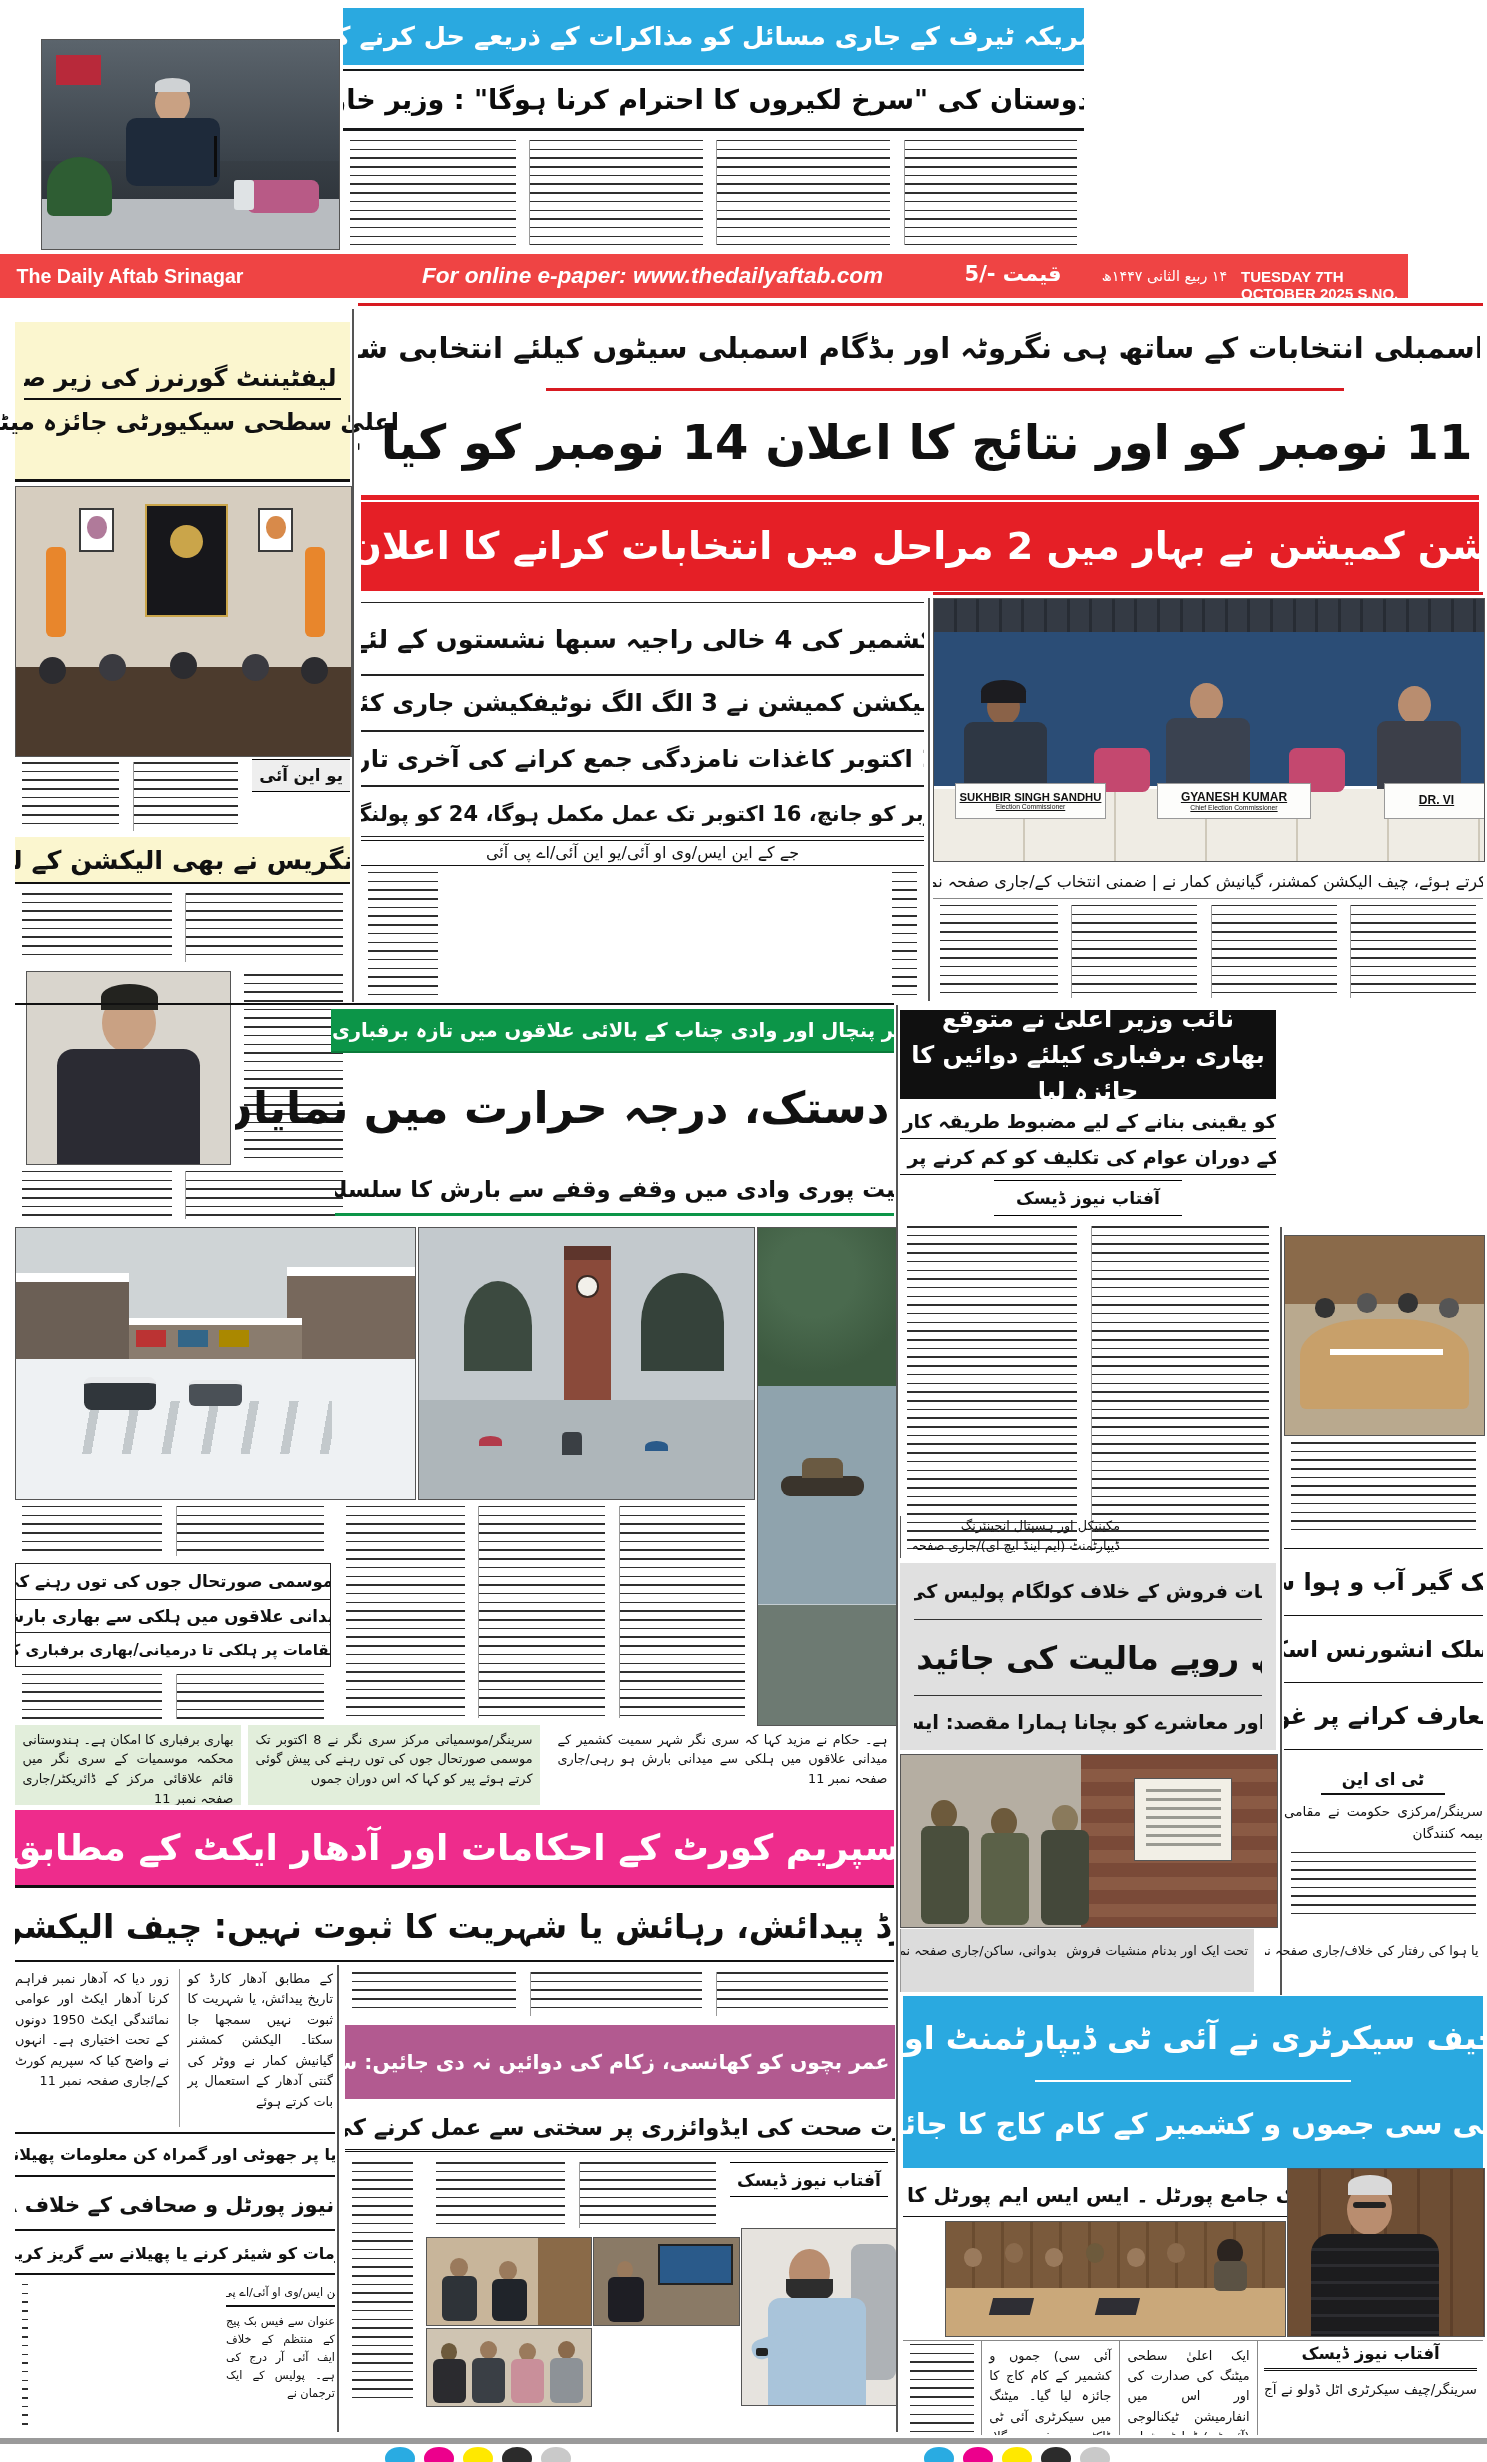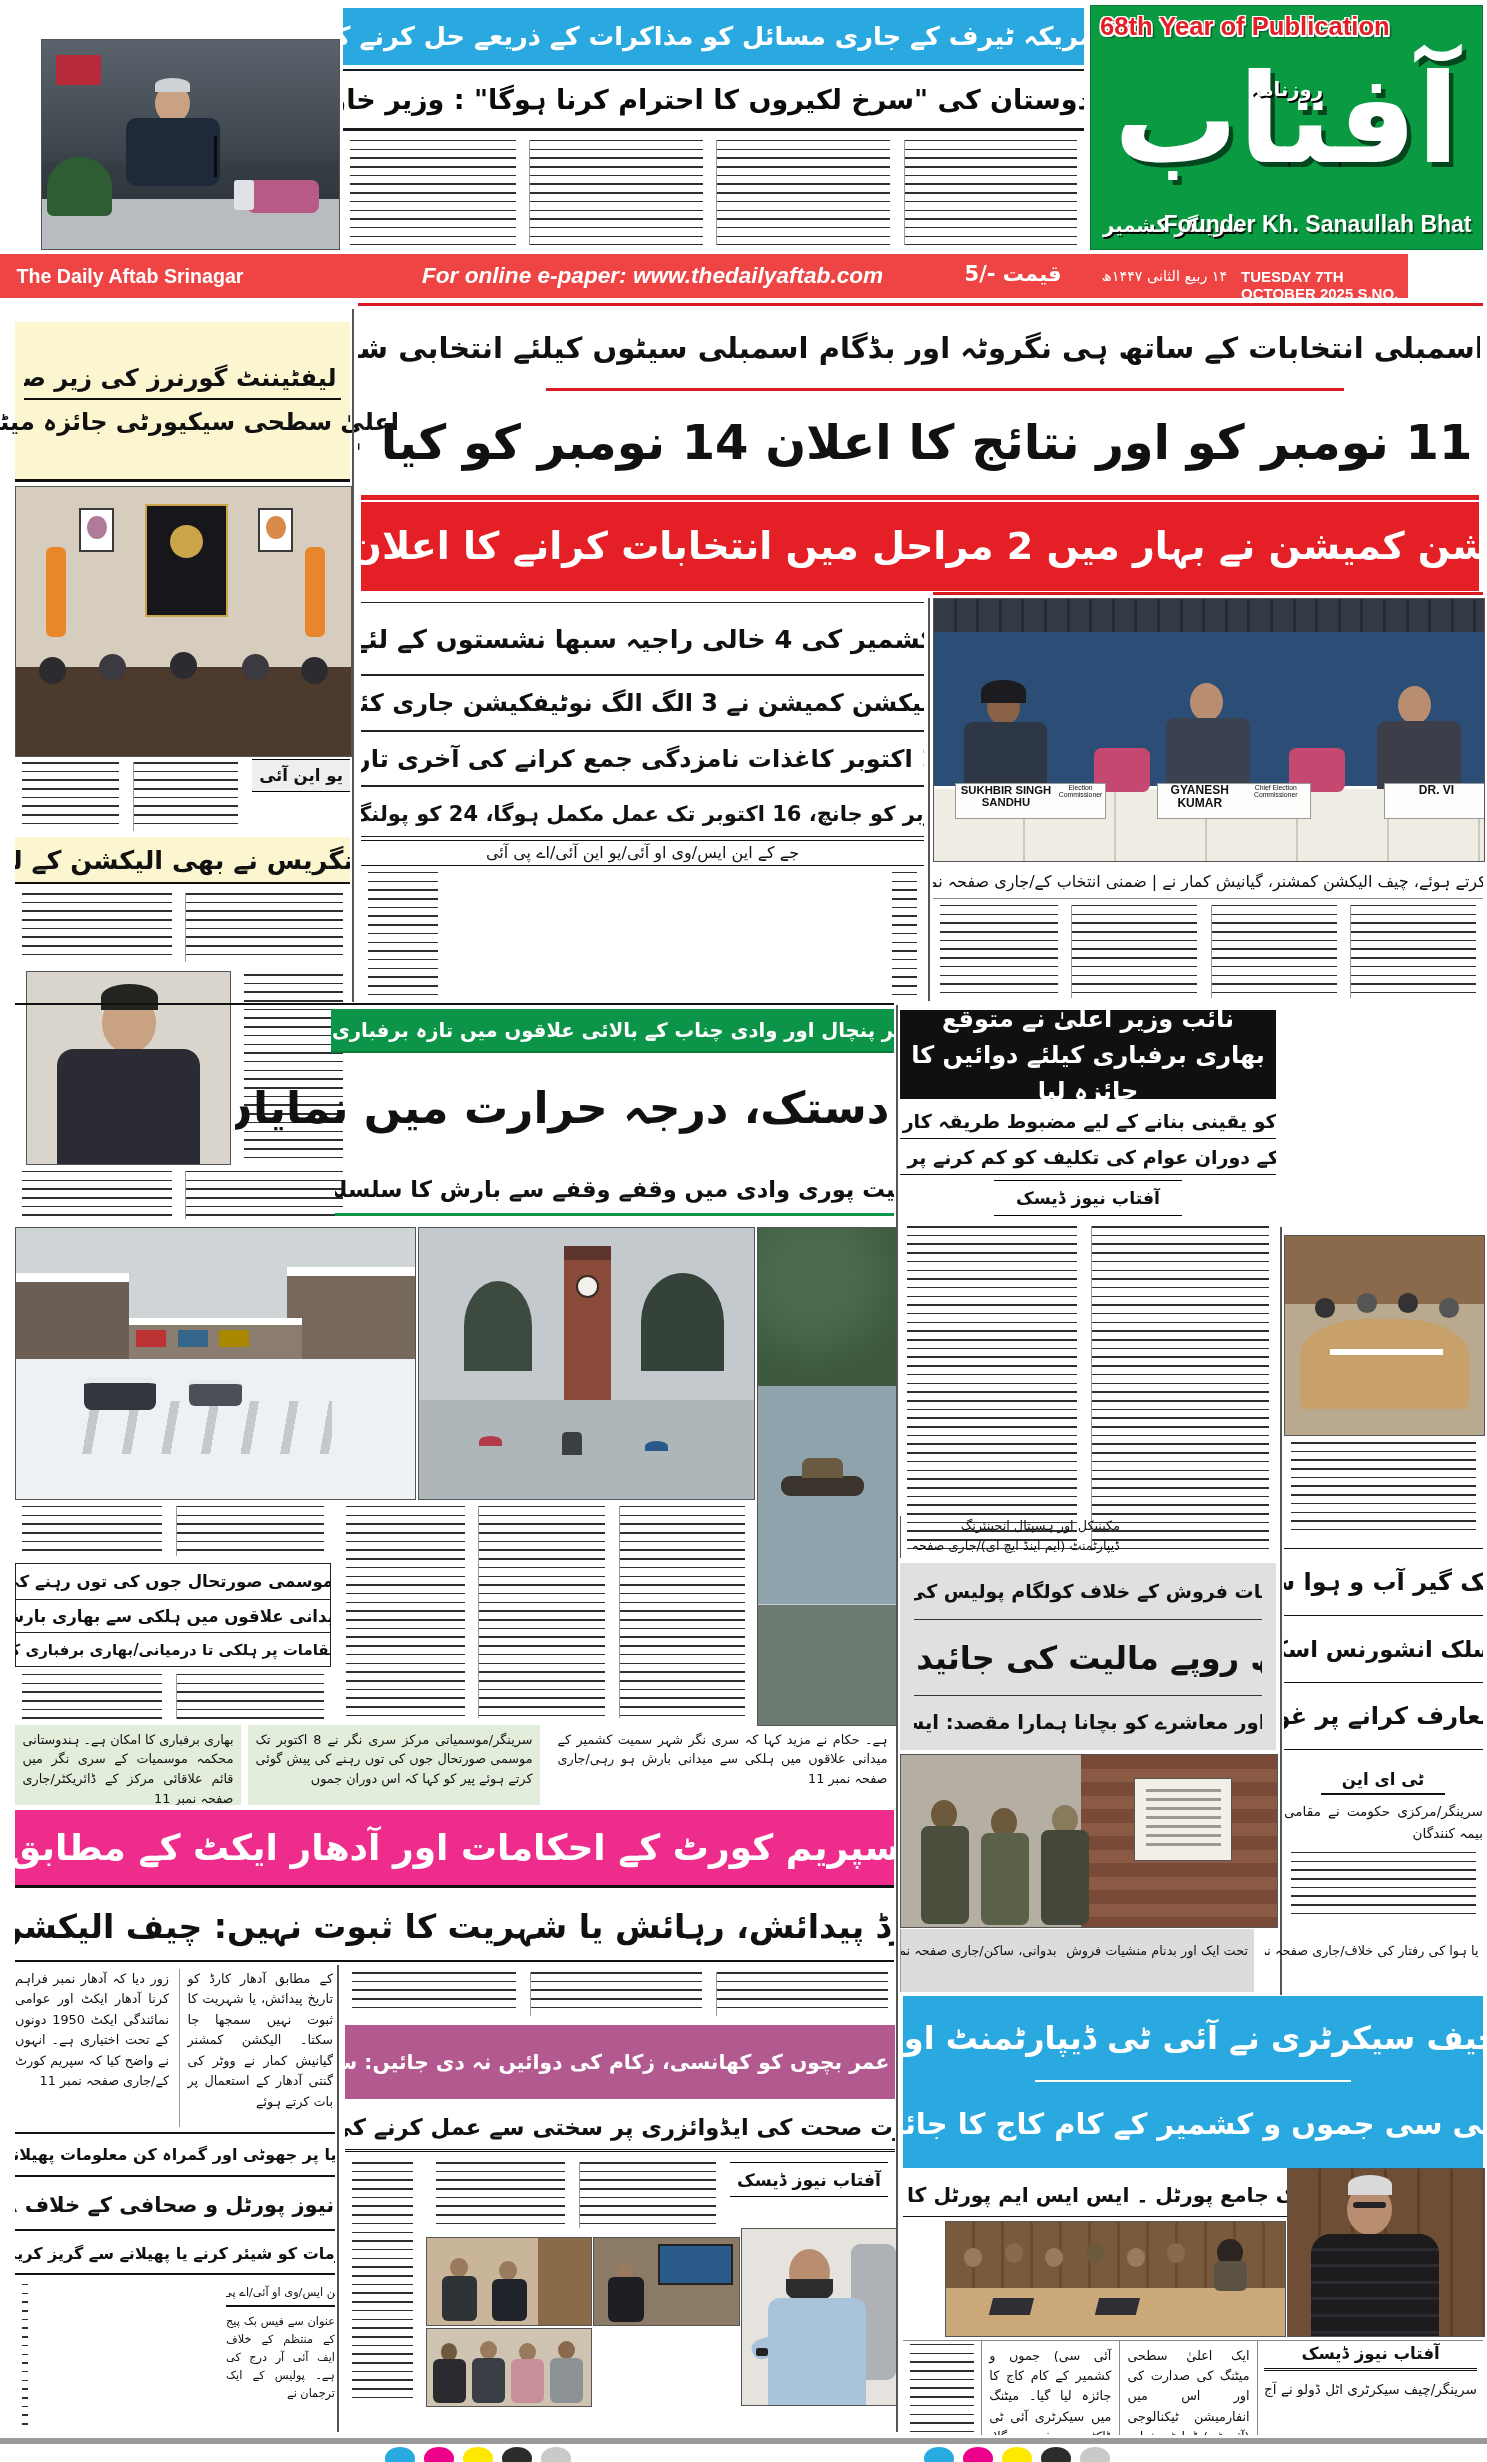--- a/index.html
+++ b/index.html
@@ -13,21 +13,21 @@
   .photo{position:absolute;overflow:hidden;border:0.8px solid #555;background:#999;}
   .fillcols{display:flex;}
   .tcol{flex:1;margin:3px 6.8px;background:repeating-linear-gradient(to bottom,#2f2f2f 0 1.5px,transparent 1.5px 8.7px);}
   .tcol+.tcol{border-left:0.8px solid #9a9a9a;padding-left:6.8px;}
   .vr{position:absolute;width:1.5px;background:#555;}
   .hrule{position:absolute;background:#111;}
   .redrule{position:absolute;background:#d81a21;}
   .agency{border-top:1.5px solid #000;border-bottom:1.5px solid #000;background:#eee;}
   .plate{position:absolute;background:#fdfdfb;border:0.8px solid #999;text-align:center;
          font-family:"Liberation Sans",sans-serif;color:#111;line-height:1.1;
-         display:flex;flex-direction:row;justify-content:center;}
+         display:flex;flex-direction:column;justify-content:center;text-decoration:underline;}
   .dot{width:30px;height:22.6px;border-radius:50%;}
 </style>
 </head>
 <body>
 
 <div id="page">
 
   <div class="photo" style="left:41px;top:39px;width:297px;height:209px;background:linear-gradient(#4d555d,#272d33);">
     <div class="abs" style="left:0;top:0;width:100%;height:58%;background:linear-gradient(#5b646c,#3a424a);"></div>
     <div class="abs" style="left:13.6px;top:15px;width:45px;height:30px;background:#b8293a;"></div>
@@ -45,28 +45,20 @@
   <div class="abs" style="left:343px;top:69px;width:741px;height:62px;border-top:2.3px solid #16181a;border-bottom:3px solid #16181a;">
     <div class="ctr ur b nw" style="width:100%;height:100%;font-size:27px;color:#0c0c0c;">امریکہ کو ہندوستان کی "سرخ لکیروں کا احترام کرنا ہوگا" : وزیر خارجہ جے شنکر</div>
   </div>
   <div class="abs fillcols" style="left:343px;top:137px;width:741px;height:111px;">
       <div class="tcol"></div>
       <div class="tcol"></div>
       <div class="tcol"></div>
       <div class="tcol"></div>
     </div>
 
-  <div class="abs" style="left:1090px;top:4.5px;width:393px;height:245px;background:#0a9b42;border:1.5px solid #067a33;">
-    <div class="abs b" style="left:9px;top:6px;font-size:25.6px;color:#e31e25;
-                text-shadow:-1.5px -1.5px 0 #fff,1.5px -1.5px 0 #fff,-1.5px 1.5px 0 #fff,1.5px 1.5px 0 #fff,3px 3px 1.5px rgba(0,0,0,.45);">68th Year of Publication</div>
-    <div class="abs ctr ur b" style="left:0;top:30px;width:100%;height:166px;font-size:124px;color:#fff;text-shadow:4.5px 5.3px 0 rgba(0,0,0,.55);">آفتاب</div>
-    <div class="abs ctr ur b" style="left:143px;top:69px;width:105px;height:30px;font-size:19.6px;color:#fff;text-shadow:1.5px 1.5px 0 #000;">روزنامہ</div>
-    <div class="abs ur b" style="left:12px;bottom:12px;font-size:19.6px;color:#fff;text-shadow:1.5px 1.5px 0 #000;">سرینگر کشمیر</div>
-    <div class="abs b" style="right:10.5px;bottom:10.5px;font-size:23px;color:#fff;text-shadow:1.5px 2.3px 0 rgba(0,0,0,.6);">Founder Kh. Sanaullah Bhat</div>
-  </div>
 
   <div class="abs" style="left:0;top:254px;width:1408px;height:44px;background:#ef4444;color:#fff;">
     <div class="abs b" style="left:16.6px;top:11.3px;font-size:19.6px;">The Daily Aftab Srinagar</div>
     <div class="abs b" style="left:422px;top:9px;font-size:22.6px;font-style:italic;">For online e-paper: www.thedailyaftab.com</div>
     <div class="abs ur b" style="left:945px;top:7.5px;width:136px;font-size:21px;text-align:center;">قیمت -/5 روپے</div>
     <div class="abs ur" style="left:1093px;top:13.6px;width:143px;font-size:14.3px;text-align:center;">۱۴ ربیع الثانی ۱۴۴۷ھ</div>
     <div class="abs b" style="left:1241px;top:14.3px;font-size:15px;">TUESDAY 7TH OCTOBER 2025 S.NO. 275</div>
   </div>
 
   <div class="abs ctr" style="left:15px;top:322px;width:335px;height:160px;background:#fbf6cf;border-bottom:3px solid #111;flex-direction:column;">

